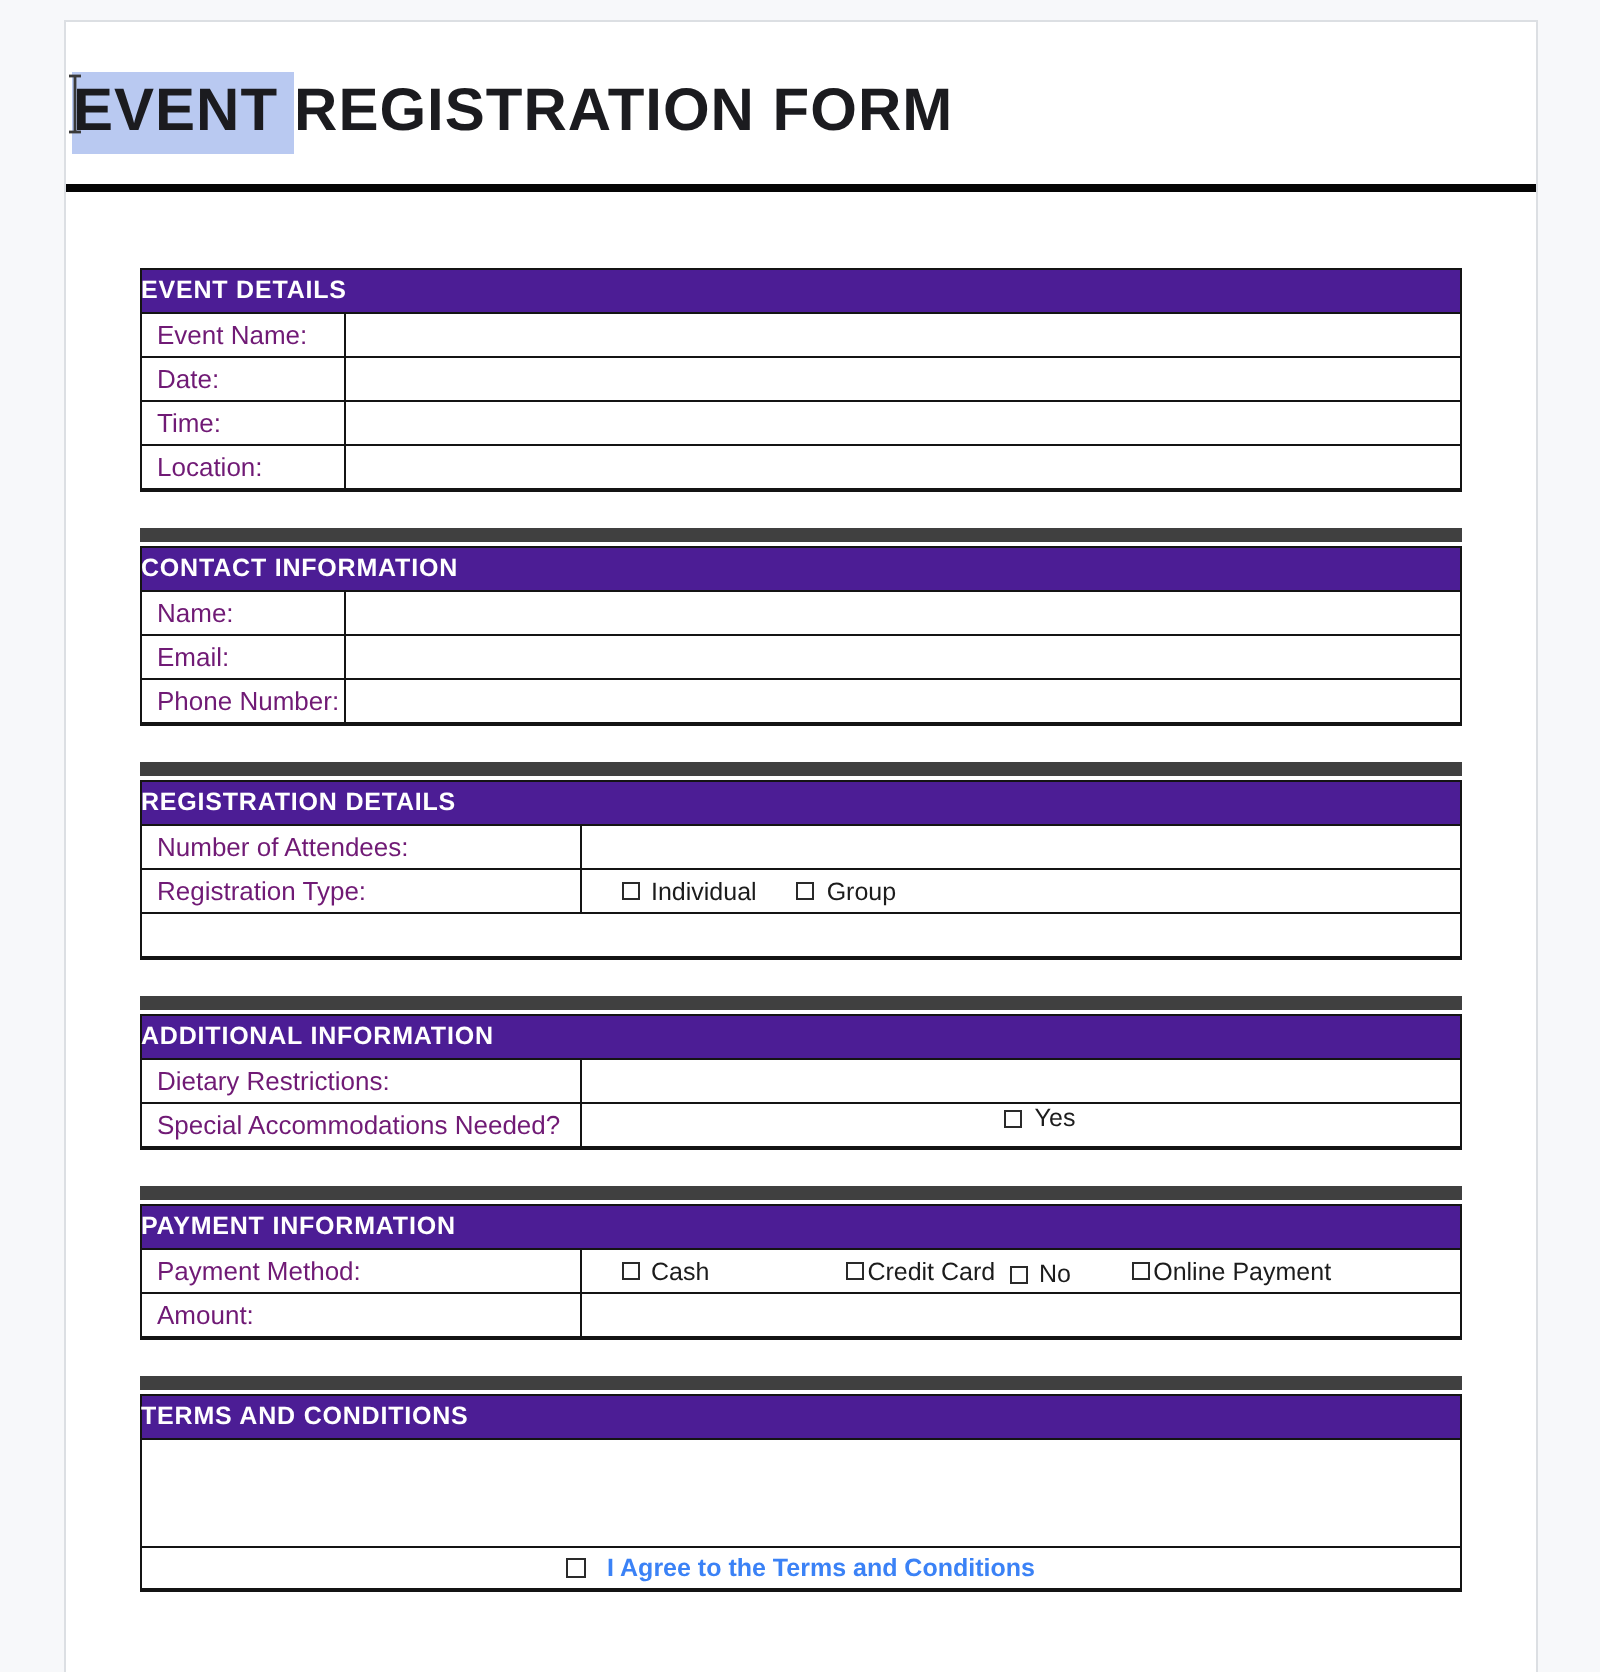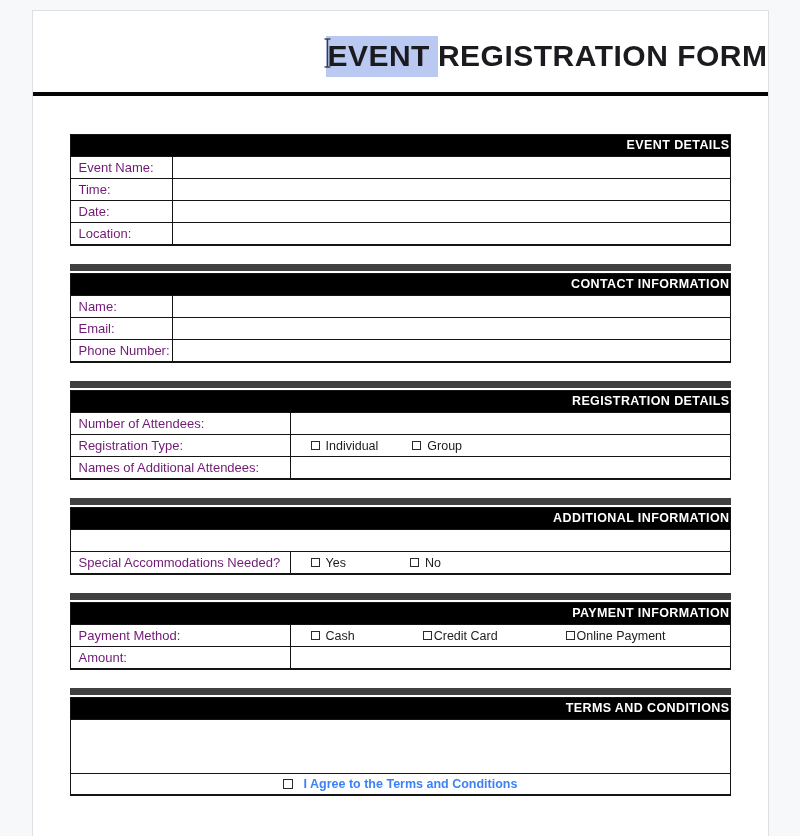--- a/index.html
+++ b/index.html
@@ -3,54 +3,54 @@
 <meta charset="utf-8">
 <style>
   * { margin:0; padding:0; box-sizing:border-box; }
   html,body { background:#f7f8fa; font-family:"Liberation Sans", sans-serif; }
   .canvas { width:800px; height:836px; overflow:hidden; }
   .page {
     width:737px; margin:10px auto 0; background:#ffffff;
     border:1px solid #dcdfe3; border-bottom:none; min-height:826px;
   }
   
-  .title-wrap { margin-top:22px; text-align:right; line-height:46px; height:46px; }
+  .title-wrap { margin-top:22px; text-align:left; line-height:46px; height:46px; }
   .doc-title {
     font-size:30px; font-weight:700; color:#1b1b1f; letter-spacing:0.5px;
     display:inline-block; white-space:nowrap;
   }
   .sel {
     background:#b9c9f1; padding:3px 8px 5px 1px;
   }
   .caret-svg { vertical-align:-4px; margin-right:-6px; position:relative; z-index:2; }
   .title-rule { height:4px; background:#050505; margin-top:13px; }
 
   .content { padding:0 37px 0 37px; }
 
   
   .tbl-wrap { margin-top:18px; }
   .tbl-wrap.topline { border-top:7px solid #404040; padding-top:2px; }
   .tbl-wrap.first { margin-top:38px; }
   .tbl { border:1px solid #141414; border-bottom-width:2px; background:#fff; }
   .tbl-header {
-    background:#000000; color:#ffffff; text-align:right;
+    background:#4c1d95; color:#ffffff; text-align:left;
     font-weight:700; font-size:12.5px; letter-spacing:0.4px;
     height:21px; line-height:21px;
   }
   .row { display:flex; border-top:1px solid #141414; height:22px; align-items:stretch; }
   .cell-label {
     border-right:1px solid #141414; padding-left:8px;
     font-size:13px; color:#701a75; line-height:21px; white-space:nowrap;
   }
   .w-narrow .cell-label { width:102px; }
   .w-wide   .cell-label { width:220px; }
   .cell-value { flex:1; }
   .cell-options { flex:1; display:flex; align-items:center; padding-left:20px; font-size:12.5px; color:#1c1c1c; }
-  .opts-reg { gap:34px; }
-  .opts-yn  { gap:64px; }
+  .opts-reg { gap:20px; }
+  .opts-yn  { gap:64px;flex-direction:column; }
   .opts-pay { gap:68px; }
   .opt { display:flex; align-items:center; white-space:nowrap; }
   .box {
     width:9px; height:9px; border:1.5px solid #2a2a2a; display:inline-block;
     margin-right:6px; background:#fff; flex:none;
   }
   .box.tight { margin-right:2px; }
 
   
   .terms-empty { height:54px; border-top:1px solid #141414; }
@@ -85,25 +85,25 @@
     <div class="content">
 
       <div class="tbl-wrap first">
         <div class="tbl w-narrow">
           <div class="tbl-header">EVENT DETAILS</div>
           <div class="row">
             <div class="cell-label">Event Name:</div>
             <div class="cell-value"></div>
           </div>
           <div class="row">
+            <div class="cell-label">Date:</div>
+            <div class="cell-value"></div>
+          </div>
+          <div class="row">
             <div class="cell-label">Time:</div>
-            <div class="cell-value"></div>
-          </div>
-          <div class="row">
-            <div class="cell-label">Date:</div>
             <div class="cell-value"></div>
           </div>
           <div class="row">
             <div class="cell-label">Location:</div>
             <div class="cell-value"></div>
           </div>
         </div>
       </div>
 
       <div class="tbl-wrap topline">
@@ -138,30 +138,30 @@
                   <span class="box"></span>
                   <span>Individual</span>
                 </span>
               <span class="opt">
                   <span class="box"></span>
                   <span>Group</span>
                 </span>
             </div>
           </div>
           <div class="row">
-            <div class="cell-label">Names of Additional Attendees:</div>
             <div class="cell-value"></div>
           </div>
         </div>
       </div>
 
       <div class="tbl-wrap topline">
         <div class="tbl w-wide">
           <div class="tbl-header">ADDITIONAL INFORMATION</div>
           <div class="row">
+            <div class="cell-label">Dietary Restrictions:</div>
             <div class="cell-value"></div>
           </div>
           <div class="row">
             <div class="cell-label">Special Accommodations Needed?</div>
             <div class="cell-options opts-yn">
               <span class="opt">
                   <span class="box"></span>
                   <span>Yes</span>
                 </span>
               <span class="opt">

